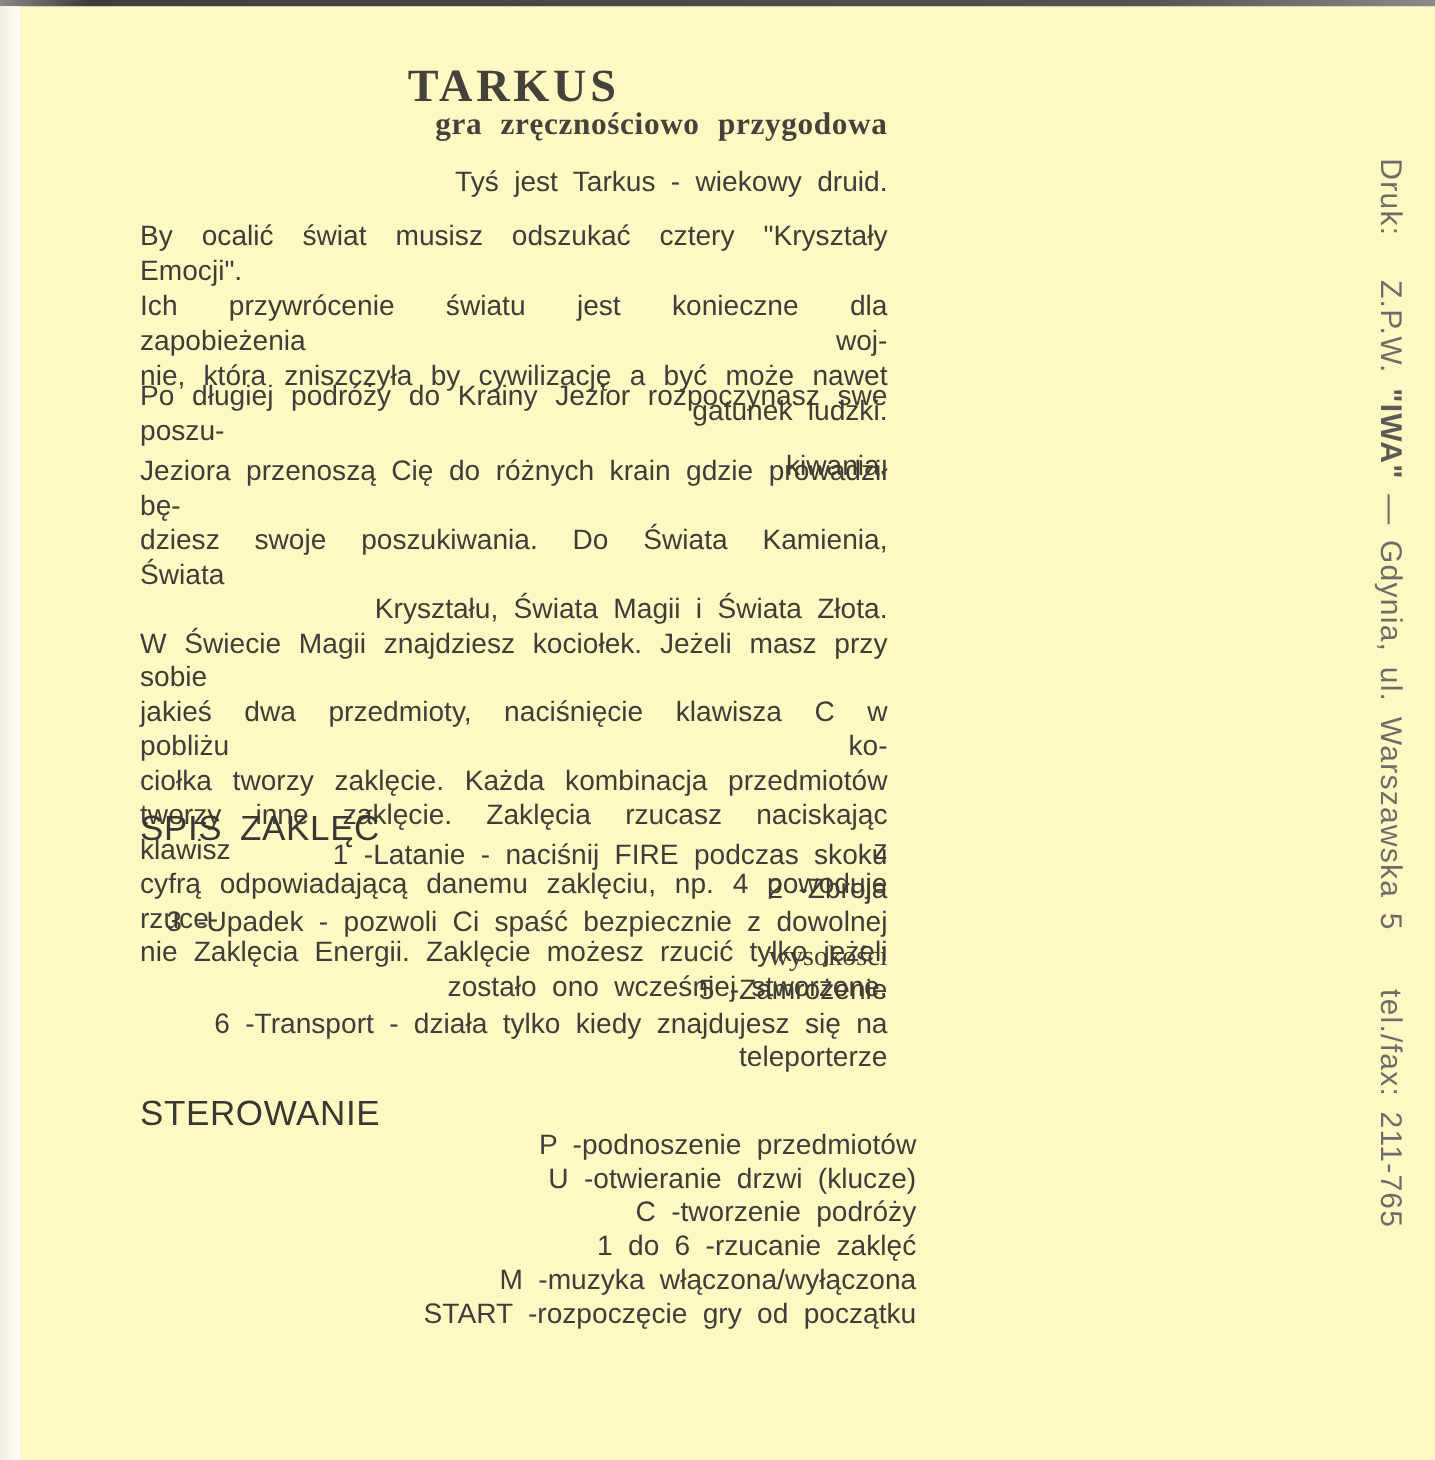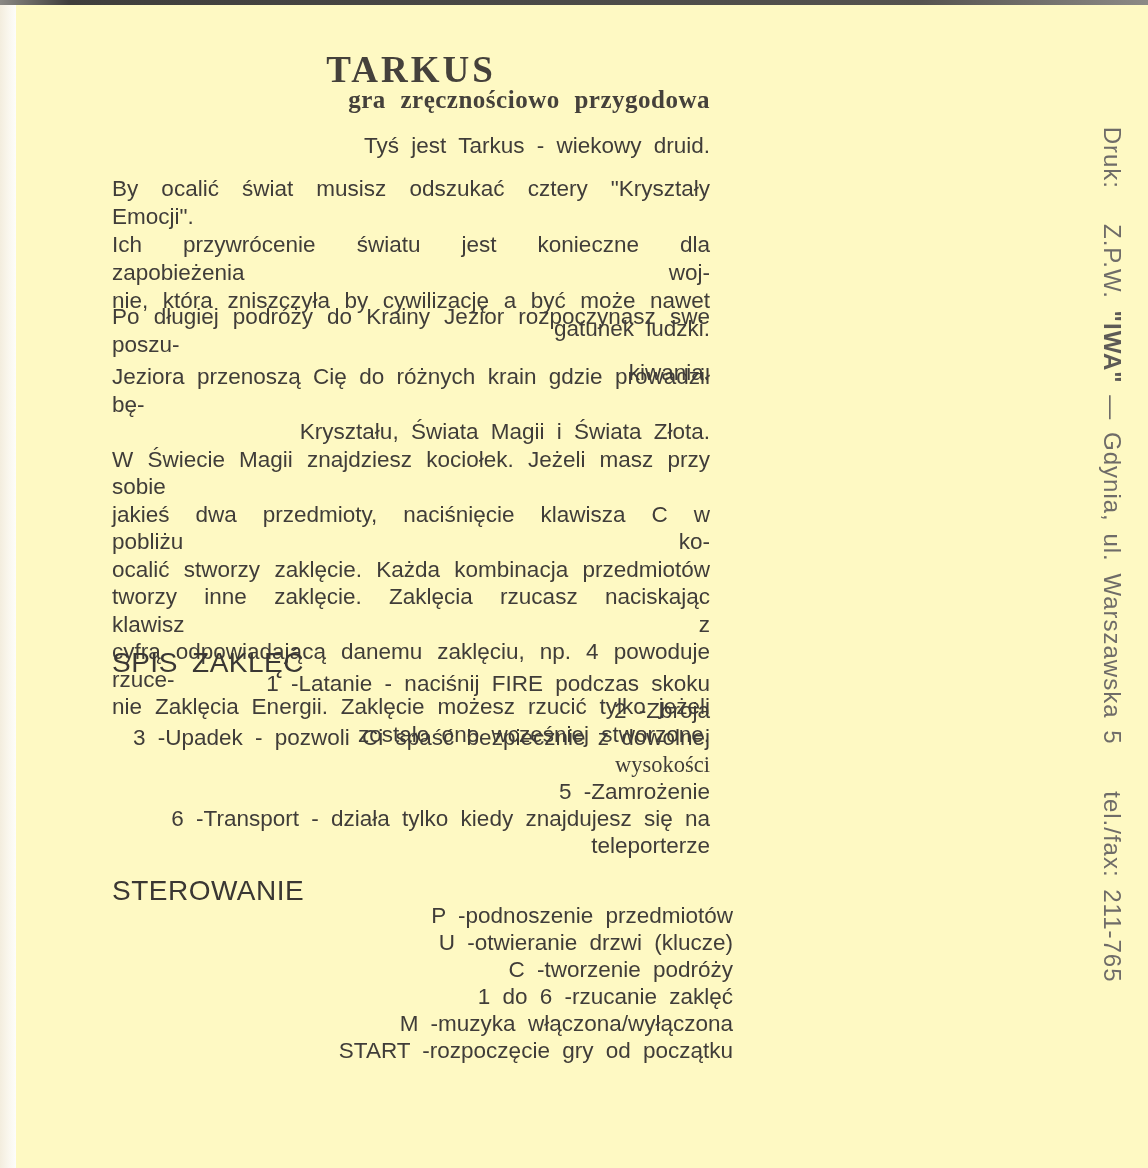--- a/index.html
+++ b/index.html
@@ -73,24 +73,25 @@
     <div class="ll">gatunek ludzki.</div>
   </div>
 
   <div class="blk body-text p3">
     <div class="jl">Po długiej podróży do Krainy Jezior rozpoczynasz swe poszu-</div>
     <div class="ll">kiwania.</div>
   </div>
 
   <div class="blk body-text p4">
     <div class="jl">Jeziora przenoszą Cię do różnych krain gdzie prowadził bę-</div>
+    <div class="jl">dziesz swoje poszukiwania. Do Świata Kamienia, Świata</div>
     <div class="ll">Kryształu, Świata Magii i Świata Złota.</div>
     <div class="jl">W Świecie Magii znajdziesz kociołek. Jeżeli masz przy sobie</div>
     <div class="jl">jakieś dwa przedmioty, naciśnięcie klawisza C w pobliżu ko-</div>
-    <div class="jl">ocalić stworzy zaklęcie. Każda kombinacja przedmiotów</div>
+    <div class="jl">ciołka tworzy zaklęcie. Każda kombinacja przedmiotów</div>
     <div class="jl">tworzy inne zaklęcie. Zaklęcia rzucasz naciskając klawisz z</div>
     <div class="jl">cyfrą odpowiadającą danemu zaklęciu, np. 4 powoduje rzuce-</div>
     <div class="jl">nie Zaklęcia Energii. Zaklęcie możesz rzucić tylko jeżeli</div>
     <div class="ll">zostało ono wcześniej stworzone.</div>
   </div>
 
   <div class="blk sec-heading spis-h">SPIS ZAKLĘĆ</div>
   <div class="blk body-text spis-list">
     <div class="ll">1 -Latanie - naciśnij FIRE podczas skoku</div>
     <div class="ll">2 -Zbroja</div>

